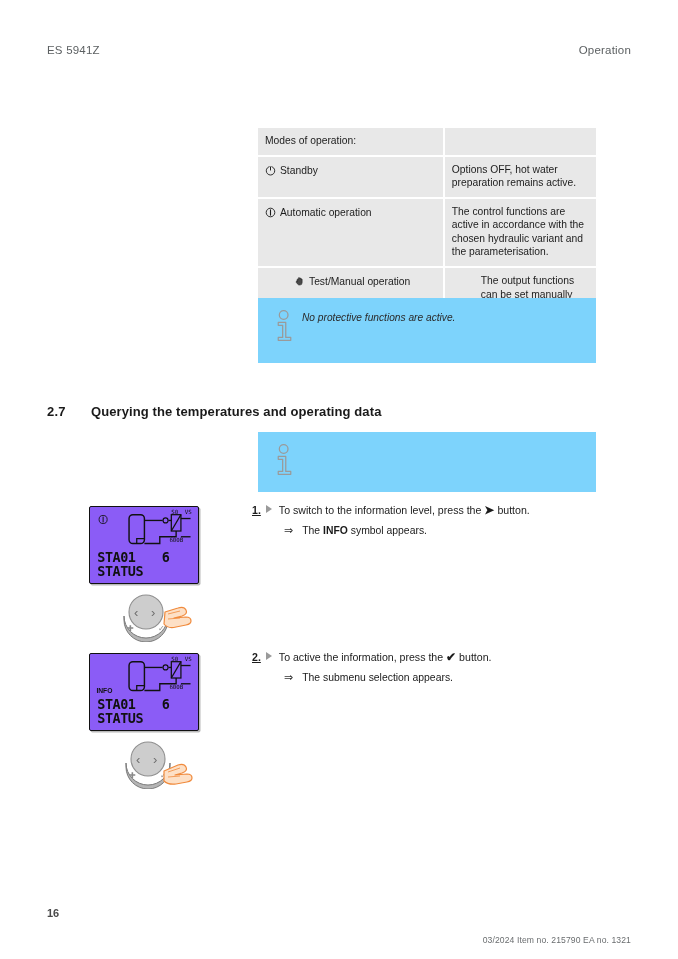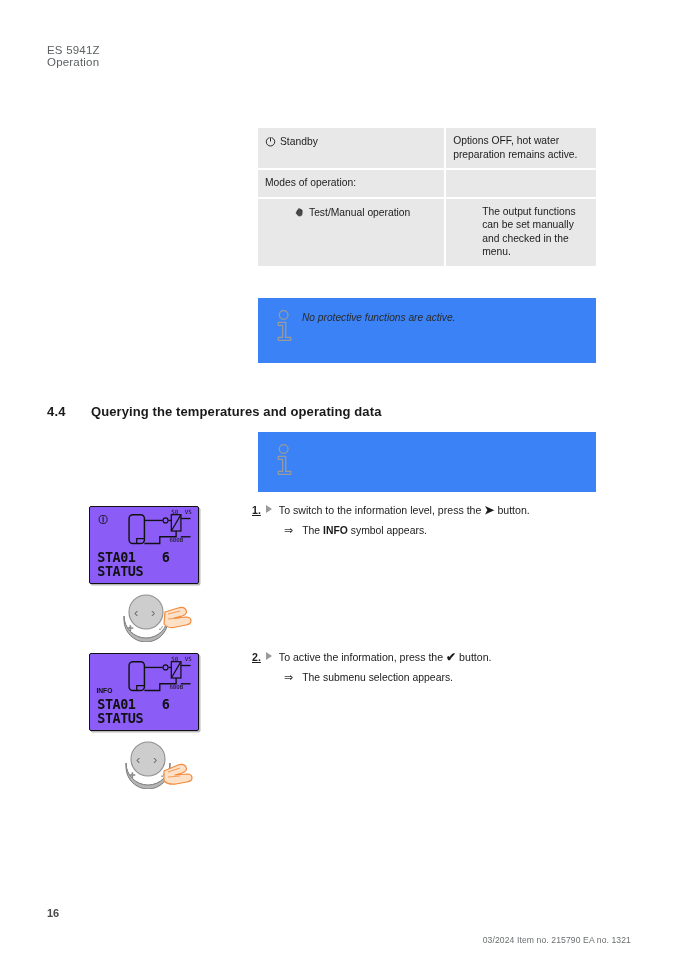--- a/index.html
+++ b/index.html
@@ -20,21 +20,20 @@
   .runhead {
     position: absolute;
     top: 44px;
     left: 47px;
     right: 47px;
     display: flex;
     justify-content: space-between;
     font-size: 11.5px;
     color: #5b5f61;
     letter-spacing: .2px;
-    flex-direction: column;
   }
 
   
   .modes-table {
     position: absolute;
     left: 258px;
     top: 128px;
     width: 338px;
     border-collapse: separate;
     border-spacing: 0;
@@ -62,21 +61,21 @@
     height: 11px;
     position: relative;
     top: 2px;
     margin-right: 4px;
   }
   .mico svg { display: block; }
 
   
   .note {
     position: absolute;
-    background: #3b82f6;
+    background: #7dd3fc;
     display: flex;
     align-items: flex-start;
   }
   .note .iicon {
     width: 30px;
     flex: 0 0 30px;
     margin-left: 14px;
     margin-top: 11px;
   }
   .note .itext {
@@ -188,37 +187,48 @@
 <body>
 
 <div class="runhead">
   <span>ES 5941Z</span>
   <span>Operation</span>
 </div>
 
 <table class="modes-table">
   <tbody>
       <tr>
+    <td class="col-a hdr-cell">Modes of operation:</td>
+    <td class="col-b hdr-cell"></td>
+  </tr>
+
+  <tr>
     <td class="col-a mode-cell">
       <span class="mico">
         <svg viewBox="0 0 12 12" width="11" height="11">
           <circle cx="6" cy="6.3" r="4.6" fill="none" stroke="#1c1c1c" stroke-width="1"></circle>
           <path d="M6 1.6 L6 5.3" stroke="#ffffff" stroke-width="2.4" fill="none"></path>
           <path d="M6 2.2 L6 5.4" stroke="#1c1c1c" stroke-width="1.1" stroke-linecap="round" fill="none"></path>
         </svg>
       </span><span>Standby</span>
     </td>
     <td class="col-b">Options OFF, hot water preparation remains active.</td>
   </tr>
 
   <tr>
-    <td class="col-a hdr-cell">Modes of operation:</td>
-    <td class="col-b hdr-cell"></td>
+    <td class="col-a mode-cell">
+      <span class="mico">
+        <svg viewBox="0 0 12 12" width="11" height="11">
+          <circle cx="6" cy="6" r="4.7" fill="none" stroke="#1c1c1c" stroke-width="1"></circle>
+          <path d="M6 2.6 L6 9.4" stroke="#1c1c1c" stroke-width="1.2" fill="none"></path>
+        </svg>
+      </span><span>Automatic operation</span>
+    </td>
+    <td class="col-b">The control functions are active in accordance with the chosen hydraulic variant and the parameterisation.</td>
   </tr>
-
 
   <tr>
     <td class="col-a mode-cell">
       <span class="mico">
         <svg viewBox="0 0 12 12" width="11" height="11">
           <path d="M3.2 6.6 L3.2 4.4 Q3.2 3.5 4.0 3.5 Q4.7 3.5 4.7 4.4 L4.7 2.5 Q4.7 1.7 5.5 1.7 Q6.2 1.7 6.2 2.5 L6.2 3.0 Q6.2 2.3 6.9 2.3 Q7.6 2.3 7.6 3.1 L7.6 3.6 Q7.6 3.1 8.3 3.1 Q8.9 3.1 8.9 3.9 L8.9 7.2 Q8.9 9.9 6.4 9.9 Q4.4 9.9 3.6 8.5 L2.4 6.9 Q2.0 6.3 2.6 5.9 Q3.0 5.7 3.2 6.2 Z" fill="#4a4a4a" stroke="#1c1c1c" stroke-width=".55" stroke-linejoin="round"></path>
         </svg>
       </span><span>Test/Manual operation</span>
     </td>
     <td class="col-b">The output functions can be set manually and checked in the menu.</td>
@@ -229,21 +239,21 @@
 <div class="note" id="note1">
   <div class="iicon">
     <svg viewBox="0 0 30 42" width="25" height="36">
       <circle cx="14" cy="6.5" r="5.2" fill="none" stroke="#9a9a9a" stroke-width="1.5"></circle>
       <path d="M7.5 15.5 L16.5 15.5 L16.5 33.5 L22.5 33.5 L22.5 37 L7.5 37 L7.5 33.5 L12.8 33.5 L12.8 19 L7.5 19 Z" fill="none" stroke="#9a9a9a" stroke-width="1.5" stroke-linejoin="round"></path>
     </svg>
   </div>
   <div class="itext">No protective functions are active.</div>
 </div>
 
-<div class="sec-num">4.4</div>
+<div class="sec-num">2.7</div>
 <div class="sec-title">Querying the temperatures and operating data</div>
 
 <div class="note" id="note2">
   <div class="iicon">
     <svg viewBox="0 0 30 42" width="25" height="36">
       <circle cx="14" cy="6.5" r="5.2" fill="none" stroke="#9a9a9a" stroke-width="1.5"></circle>
       <path d="M7.5 15.5 L16.5 15.5 L16.5 33.5 L22.5 33.5 L22.5 37 L7.5 37 L7.5 33.5 L12.8 33.5 L12.8 19 L7.5 19 Z" fill="none" stroke="#9a9a9a" stroke-width="1.5" stroke-linejoin="round"></path>
     </svg>
   </div>
 </div>

